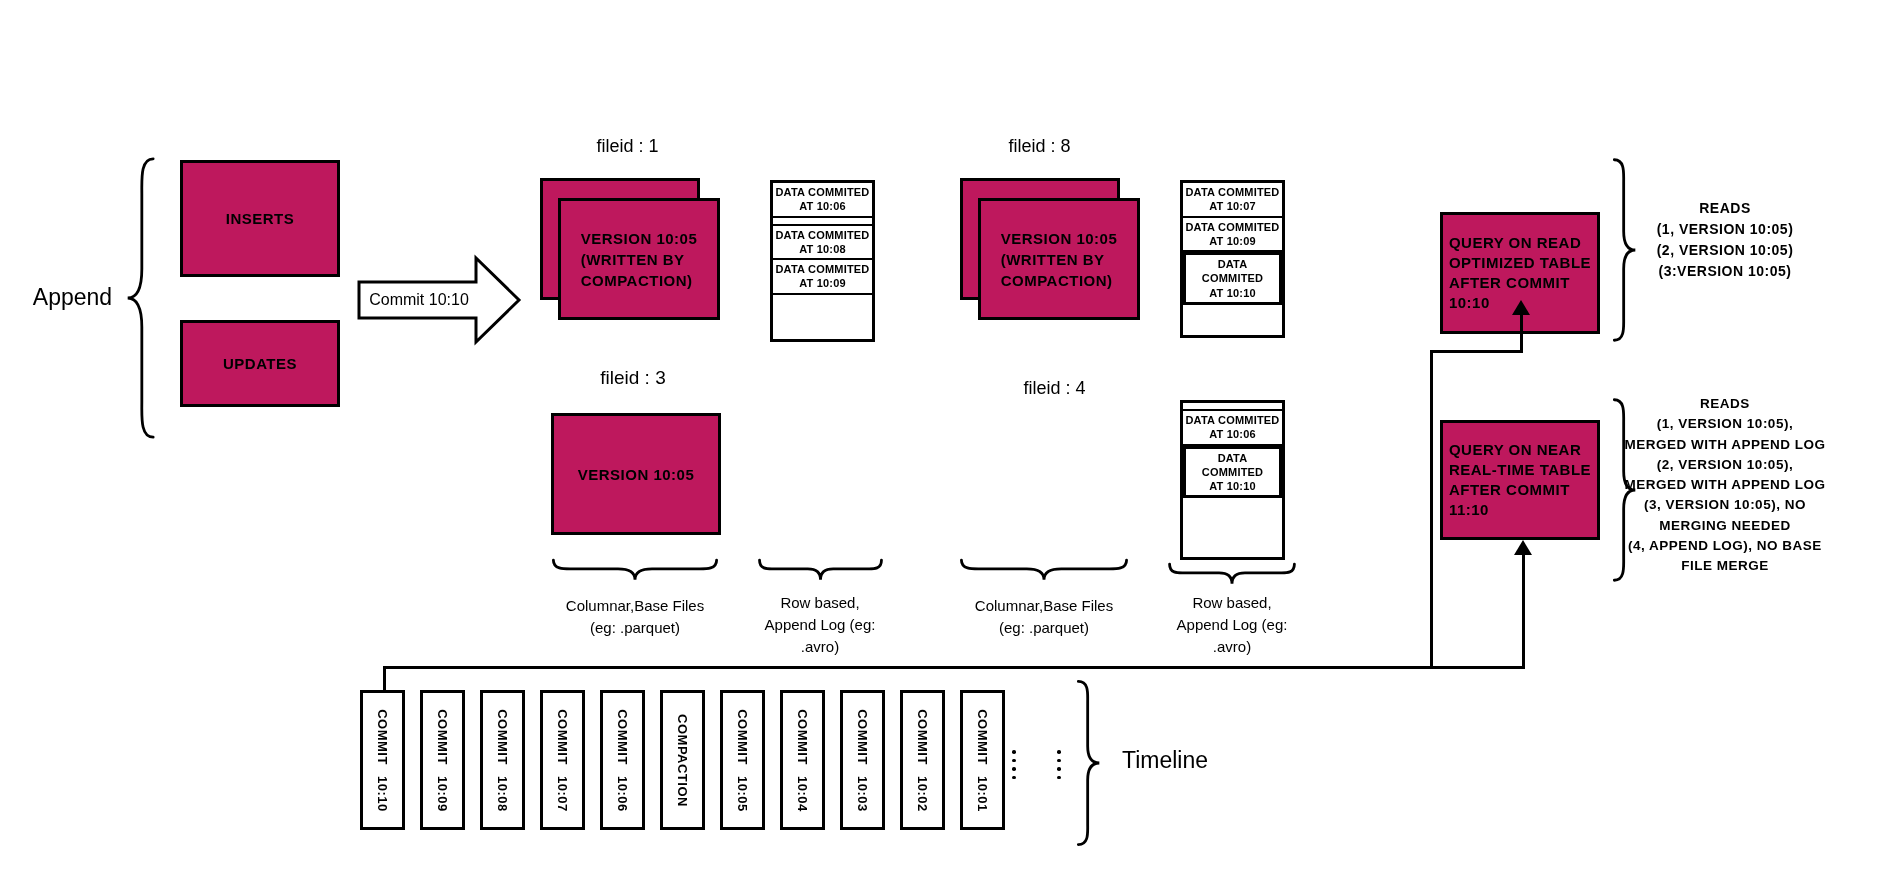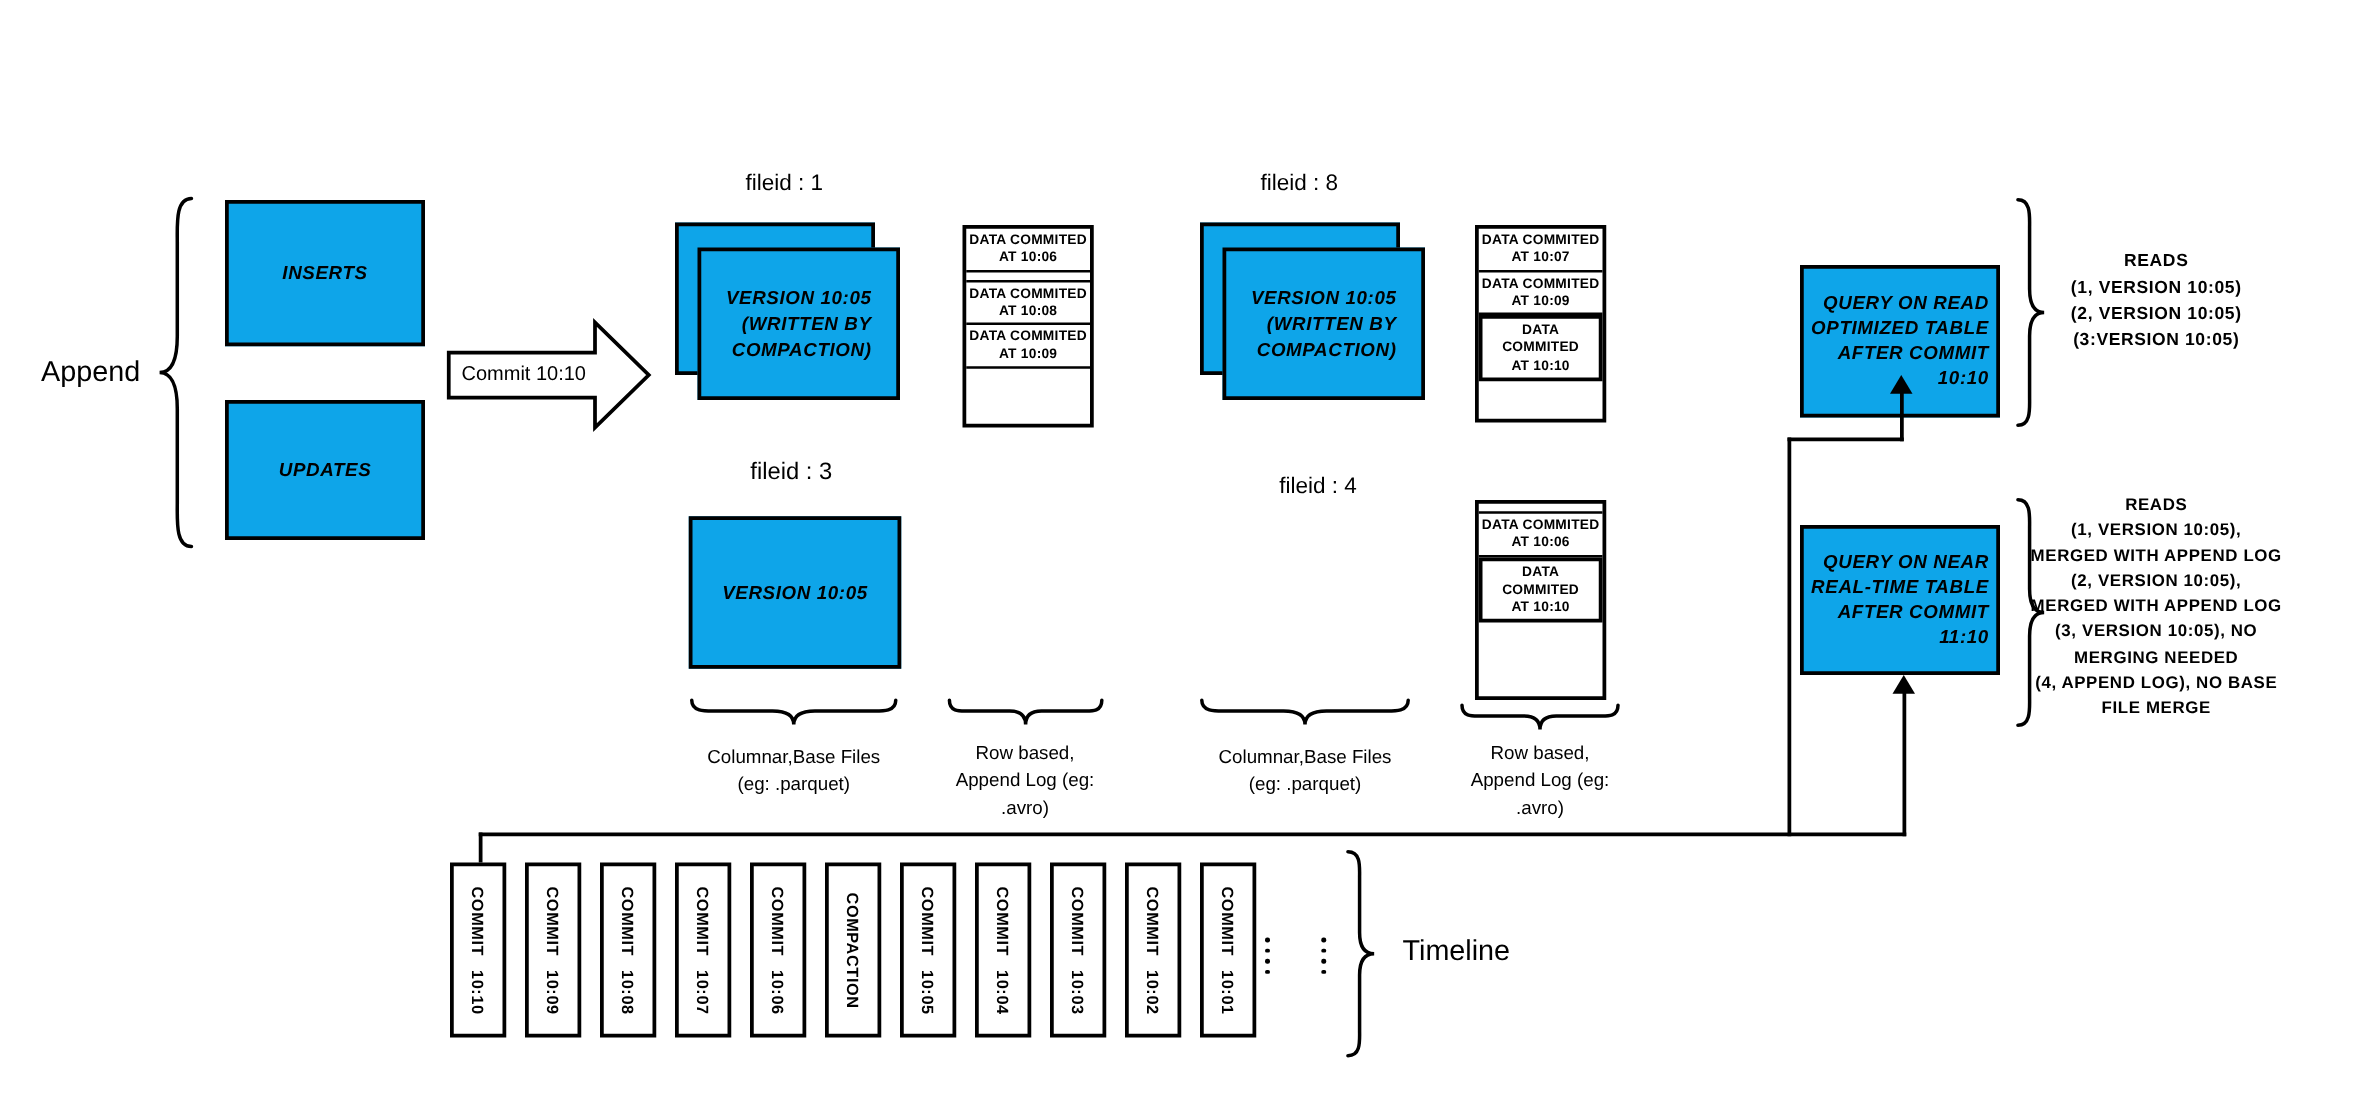--- a/index.html
+++ b/index.html
@@ -1,20 +1,20 @@
 <!DOCTYPE html>
 <html><head>
 <meta charset="utf-8">
 <style>
   html,body{margin:0;padding:0;background:#ffffff;}
   .canvas{position:relative;width:1900px;height:880px;background:#ffffff;
           font-family:"Liberation Sans","DejaVu Sans",sans-serif;color:#000;overflow:hidden;}
   .lbl{position:absolute;text-align:center;white-space:pre-line;}
-  .box{position:absolute;border:3px solid #000;background:#0ea5e9;display:flex;
-       align-items:center;justify-content:center;text-align:right;box-sizing:border-box;font-style:italic;}
+  .box{position:absolute;border:3px solid #000;background:#be185d;display:flex;
+       align-items:center;justify-content:center;text-align:left;box-sizing:border-box;}
   .bt{font-weight:700;letter-spacing:.5px;white-space:pre-line;}
   .line{position:absolute;background:#000;}
   .ah{position:absolute;width:0;height:0;border-left:9px solid transparent;
       border-right:9px solid transparent;border-bottom:15px solid #000;}
   .log{position:absolute;border:3px solid #000;background:#fff;display:flex;
        flex-direction:column;box-sizing:border-box;}
   .seg{border-bottom:2.5px solid #000;font-weight:700;font-size:11px;line-height:1.3;
        text-align:center;padding:2px 1px;white-space:pre-line;letter-spacing:.2px;}
   .seg.thin{height:6px;padding:0;}
   .seg.heavy{border:3px solid #000;}
@@ -37,21 +37,21 @@
 
   <div class="lbl" style="left:25px;top:284px;width:95px;font-size:23px;">Append</div>
   <div class="brace" style="left:122px;top:153px;width:34px;height:290px;">
     <svg viewBox="0 0 24 100" preserveAspectRatio="none" fill="none" stroke="#000" stroke-linecap="round">
       <path d="M22,2 C13,2 14,9 14,14 L14,40 C14,47 10,50 4,50 C10,50 14,53 14,60 L14,86 C14,91 13,98 22,98" stroke-width="2.8" vector-effect="non-scaling-stroke"></path>
     </svg>
   </div>
   <div class="box" style="left:180px;top:160px;width:160px;height:117px;">
     <span class="bt" style="font-size:15px;">INSERTS</span>
   </div>
-  <div class="box" style="left:180px;top:320px;width:160px;height:112px;">
+  <div class="box" style="left:180px;top:320px;width:160px;height:87px;">
     <span class="bt" style="font-size:15px;">UPDATES</span>
   </div>
 
   <div class="brace" style="left:356px;top:254px;width:168px;height:92px;">
     <svg viewBox="0 0 168 92" preserveAspectRatio="none">
       <polygon points="3,28 120,28 120,4 163,46 120,88 120,64 3,64" fill="#fff" stroke="#000" stroke-width="3" stroke-linejoin="miter"></polygon>
     </svg>
   </div>
   <div class="lbl" style="left:360px;top:291px;width:118px;font-size:16px;">Commit 10:10</div>
 

